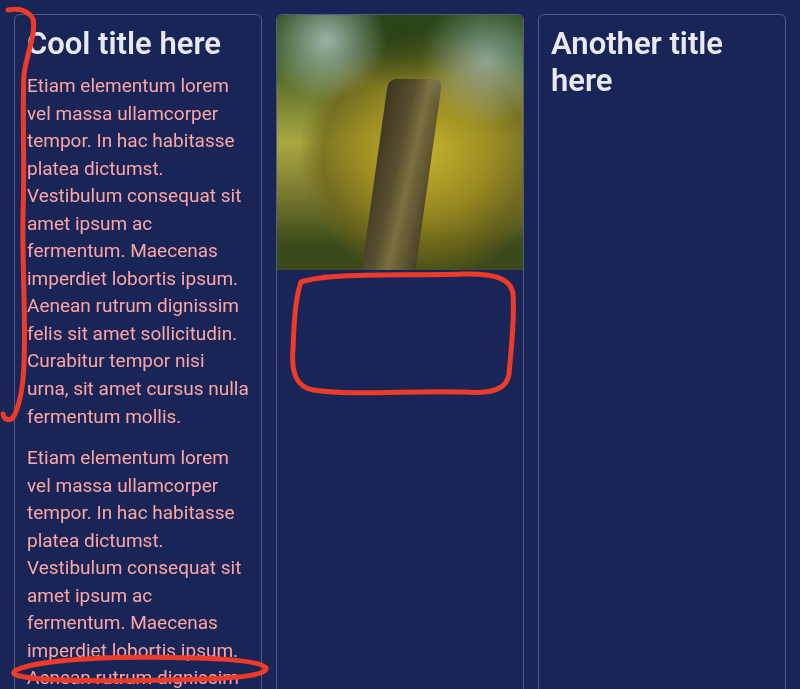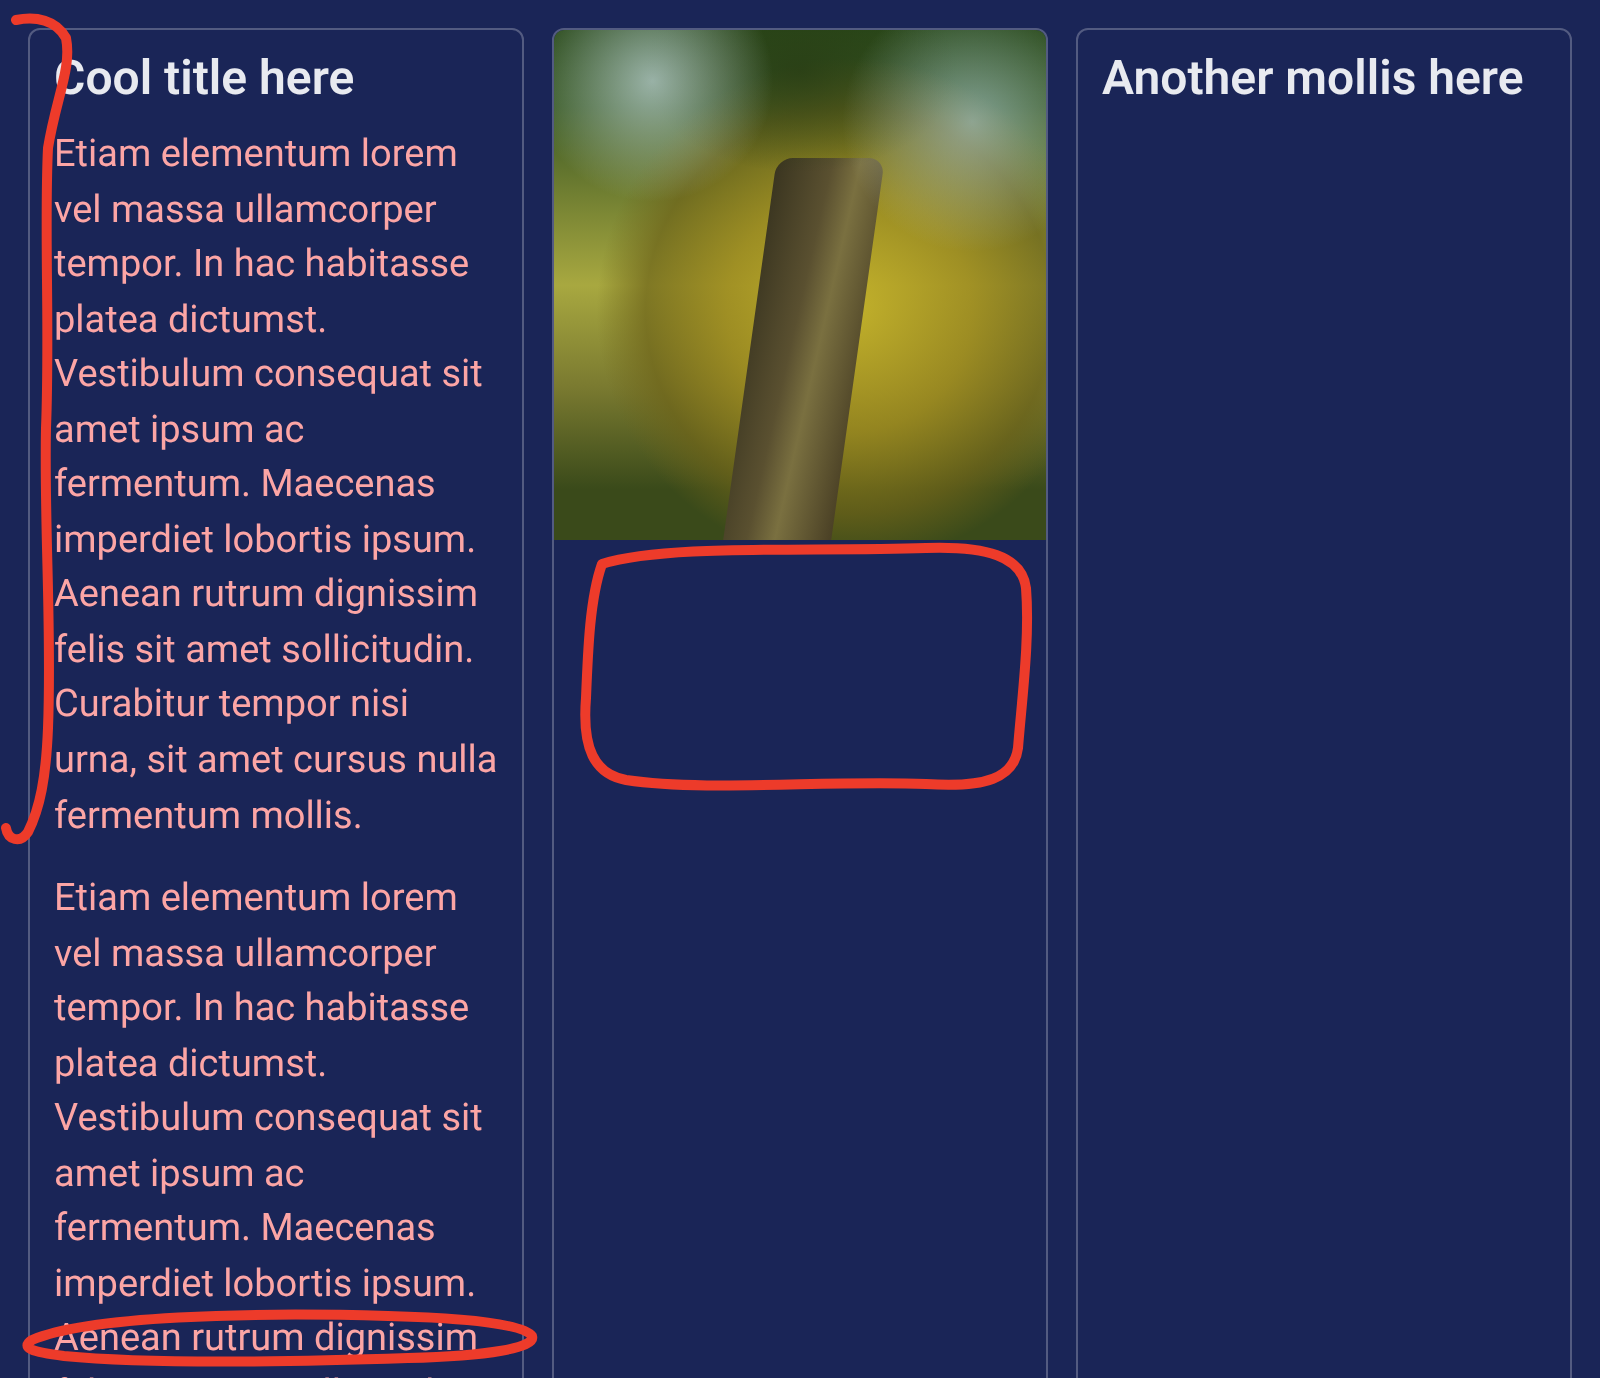--- a/index.html
+++ b/index.html
@@ -27,21 +27,21 @@
       border-radius: 6px;
       overflow: hidden;
       display: flex;
       flex-direction: column;
     }
     .card-text {
       padding: 10px 12px 14px 12px;
     }
     .card-title {
       color: #e8eaf0;
-      font-size: 24px;
+      font-size: 31px;
       font-weight: 600;
       margin-bottom: 10px;
     }
     .card-body {
       color: #fca5a5;
       font-size: 19px;
       line-height: 1.45;
     }
     .card-body p {
       margin-bottom: 14px;
@@ -156,21 +156,21 @@
       <p>Etiam elementum lorem vel massa ullamcorper tempor. In hac habitasse platea dictumst. Vestibulum consequat sit amet ipsum ac fermentum. Maecenas imperdiet lobortis ipsum. Aenean rutrum dignissim felis sit amet sollicitudin. Curabitur tempor nisi urna, sit amet cursus nulla fermentum mollis.</p>
     </div>
   </div>
 
   <div class="card" style="align-self:stretch;">
     <div class="image-tree"></div>
     <div class="image-blank-area"></div>
   </div>
 
   <div class="card card-text" style="align-self:stretch;">
-    <h2 class="card-title">Another mollis here</h2>
+    <h2 class="card-title">Another title here</h2>
   </div>
 
   <div class="card">
     <div class="image-grass">
       <div class="trees-silhouette"></div>
     </div>
   </div>
 
 </div>
 

